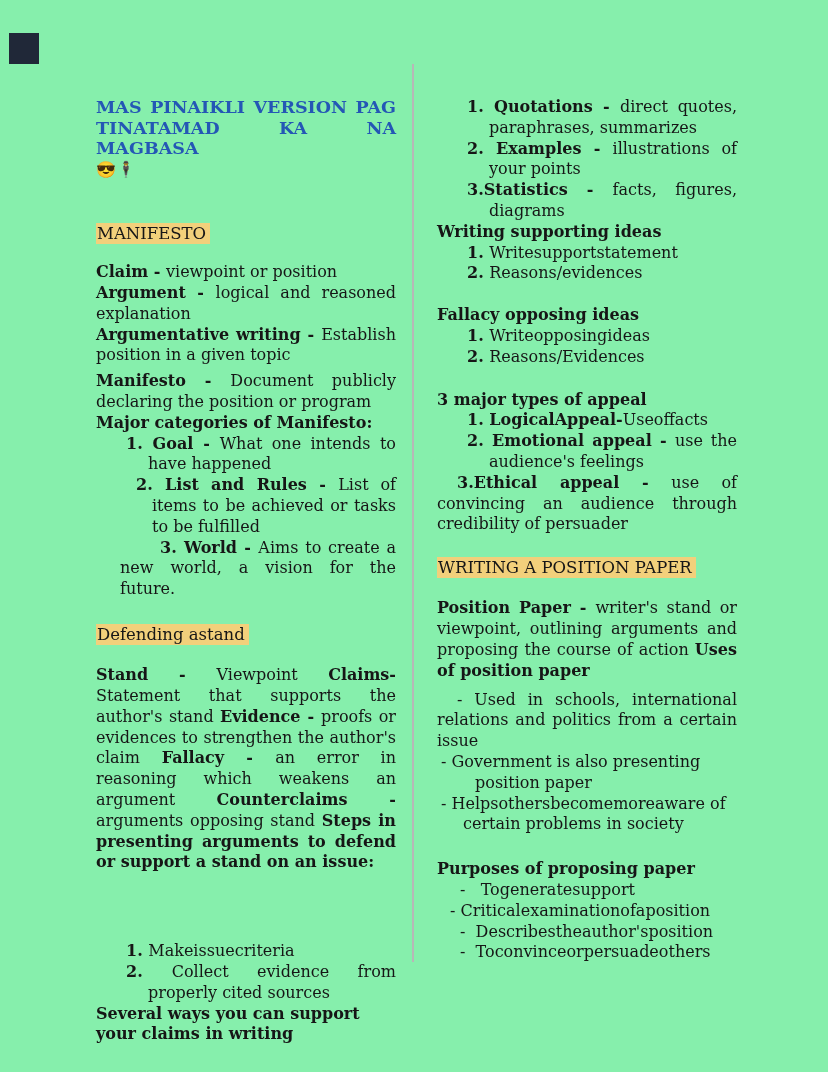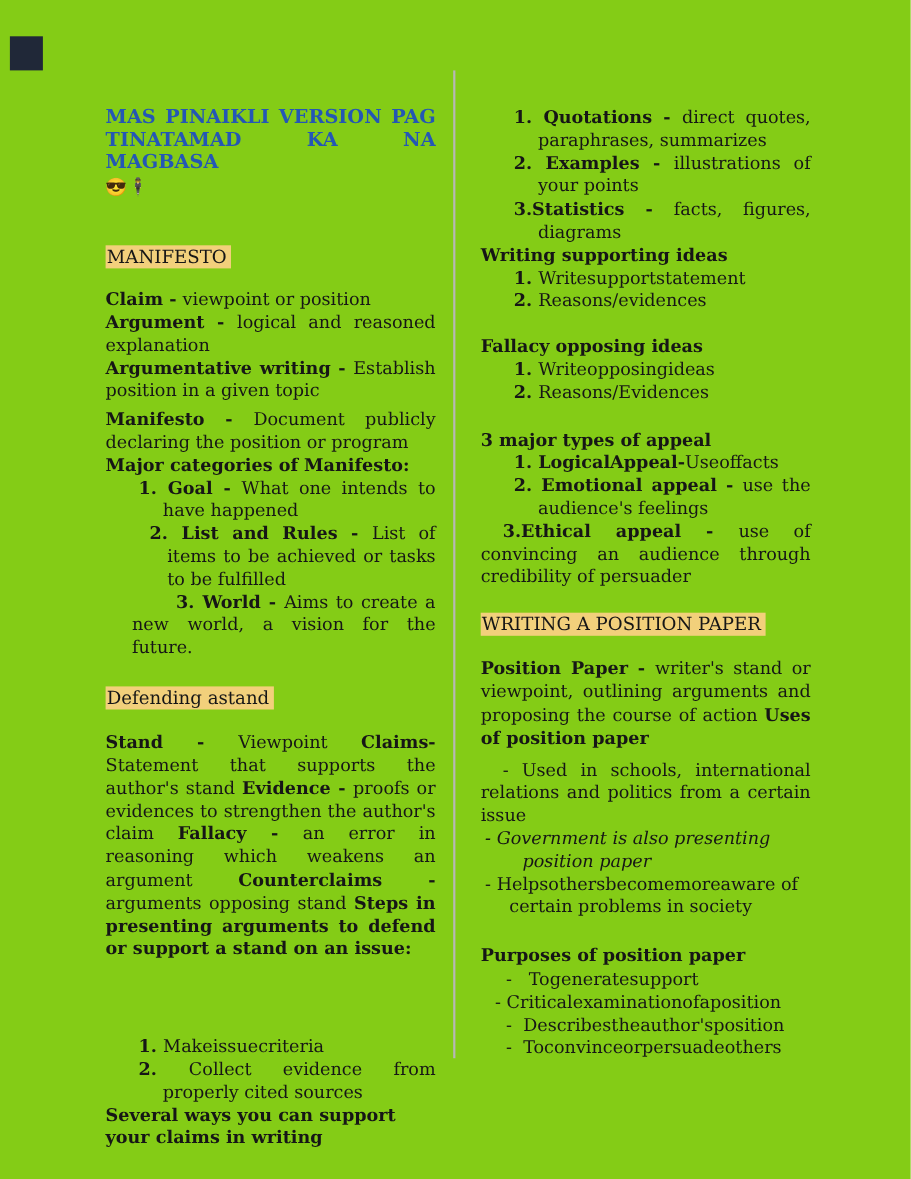--- a/index.html
+++ b/index.html
@@ -39,21 +39,21 @@
   .hl .hl-span{
     background:var(--hl,#f2d07b);
     font-weight:normal;
     font-size:16.5px;
     padding:1px 4px 1px 1px;
   }
 </style>
 </head>
 <body>
 
-<div class="page" style="--title: #2457b5; --hl: #f2d07b; --divider: #b7b7b7; --corner: #202838; color: rgb(22, 22, 22); background: #84cc16;">
+<div class="page" style="--title: #2457b5; --hl: #f2d07b; --divider: #b7b7b7; --corner: #202838; color: rgb(22, 22, 22); background: #86efac;">
   <div class="corner-mark"></div>
   <div class="divider"></div>
   <div class="col col-0">
       <div class="blk title"><span class="b">MAS PINAIKLI VERSION PAG TINATAMAD KA NA MAGBASA</span></div>
       <div class="blk p emoji"><span>😎🕴️</span></div>
       <div class="blk hl" style="margin-top: 42px;"><span class="hl-span">MANIFESTO</span></div>
       <div class="blk p" style="margin-top: 17px;"><span class="b">Claim - </span><span>viewpoint or position</span></div>
       <div class="blk p p-justify"><span class="b">Argument - </span><span>logical and reasoned explanation</span></div>
       <div class="blk p p-justify"><span class="b">Argumentative writing - </span><span>Establish position in a given topic</span></div>
       <div class="blk p p-justify" style="margin-top: 5px;"><span class="b">Manifesto - </span><span>Document publicly declaring the position or program</span></div>
@@ -77,21 +77,21 @@
       <div class="blk p" style="margin-top: 21px;"><span class="b">Fallacy opposing ideas</span></div>
       <div class="blk p" style="padding-left: 52px; text-indent: -22px;"><span class="b">1. </span><span>Writeopposingideas</span></div>
       <div class="blk p" style="padding-left: 52px; text-indent: -22px;"><span class="b">2. </span><span>Reasons/Evidences</span></div>
       <div class="blk p" style="margin-top: 22px;"><span class="b">3 major types of appeal</span></div>
       <div class="blk p" style="padding-left: 52px; text-indent: -22px;"><span class="b">1. LogicalAppeal-</span><span>Useoffacts</span></div>
       <div class="blk p p-justify" style="padding-left: 52px; text-indent: -22px;"><span class="b">2. Emotional appeal - </span><span>use the audience's feelings</span></div>
       <div class="blk p p-justify" style="text-indent: 20px;"><span class="b">3.Ethical appeal - </span><span>use of convincing an audience through credibility of persuader</span></div>
       <div class="blk hl" style="margin-top: 22px;"><span class="hl-span">WRITING A POSITION PAPER</span></div>
       <div class="blk p p-justify" style="margin-top: 19px;"><span class="b">Position Paper - </span><span>writer's stand or viewpoint, outlining arguments and proposing the course of action </span><span class="b">Uses of position paper</span></div>
       <div class="blk p p-justify" style="margin-top: 8px; text-indent: 20px;"><span>- Used in schools, international relations and politics from a certain issue</span></div>
-      <div class="blk p" style="padding-left: 38px; text-indent: -34px; font-style: italic;"><span>- Government is also presenting position paper</span></div>
+      <div class="blk p" style="padding-left: 38px; text-indent: -34px;"><span>- Government is also presenting position paper</span></div>
       <div class="blk p" style="padding-left: 26px; text-indent: -22px;"><span>- Helpsothersbecomemoreaware of certain problems in society</span></div>
-      <div class="blk p" style="margin-top: 24px;"><span class="b">Purposes of position paper</span></div>
+      <div class="blk p" style="margin-top: 24px;"><span class="b">Purposes of proposing paper</span></div>
       <div class="blk p" style="padding-left: 23px;"><span>-&nbsp;&nbsp;&nbsp;Togeneratesupport</span></div>
       <div class="blk p" style="padding-left: 13px;"><span>- Criticalexaminationofaposition</span></div>
       <div class="blk p" style="padding-left: 23px;"><span>-&nbsp;&nbsp;Describestheauthor'sposition</span></div>
       <div class="blk p" style="padding-left: 23px;"><span>-&nbsp;&nbsp;Toconvinceorpersuadeothers</span></div>
     </div>
 </div>
 
 </body></html>

